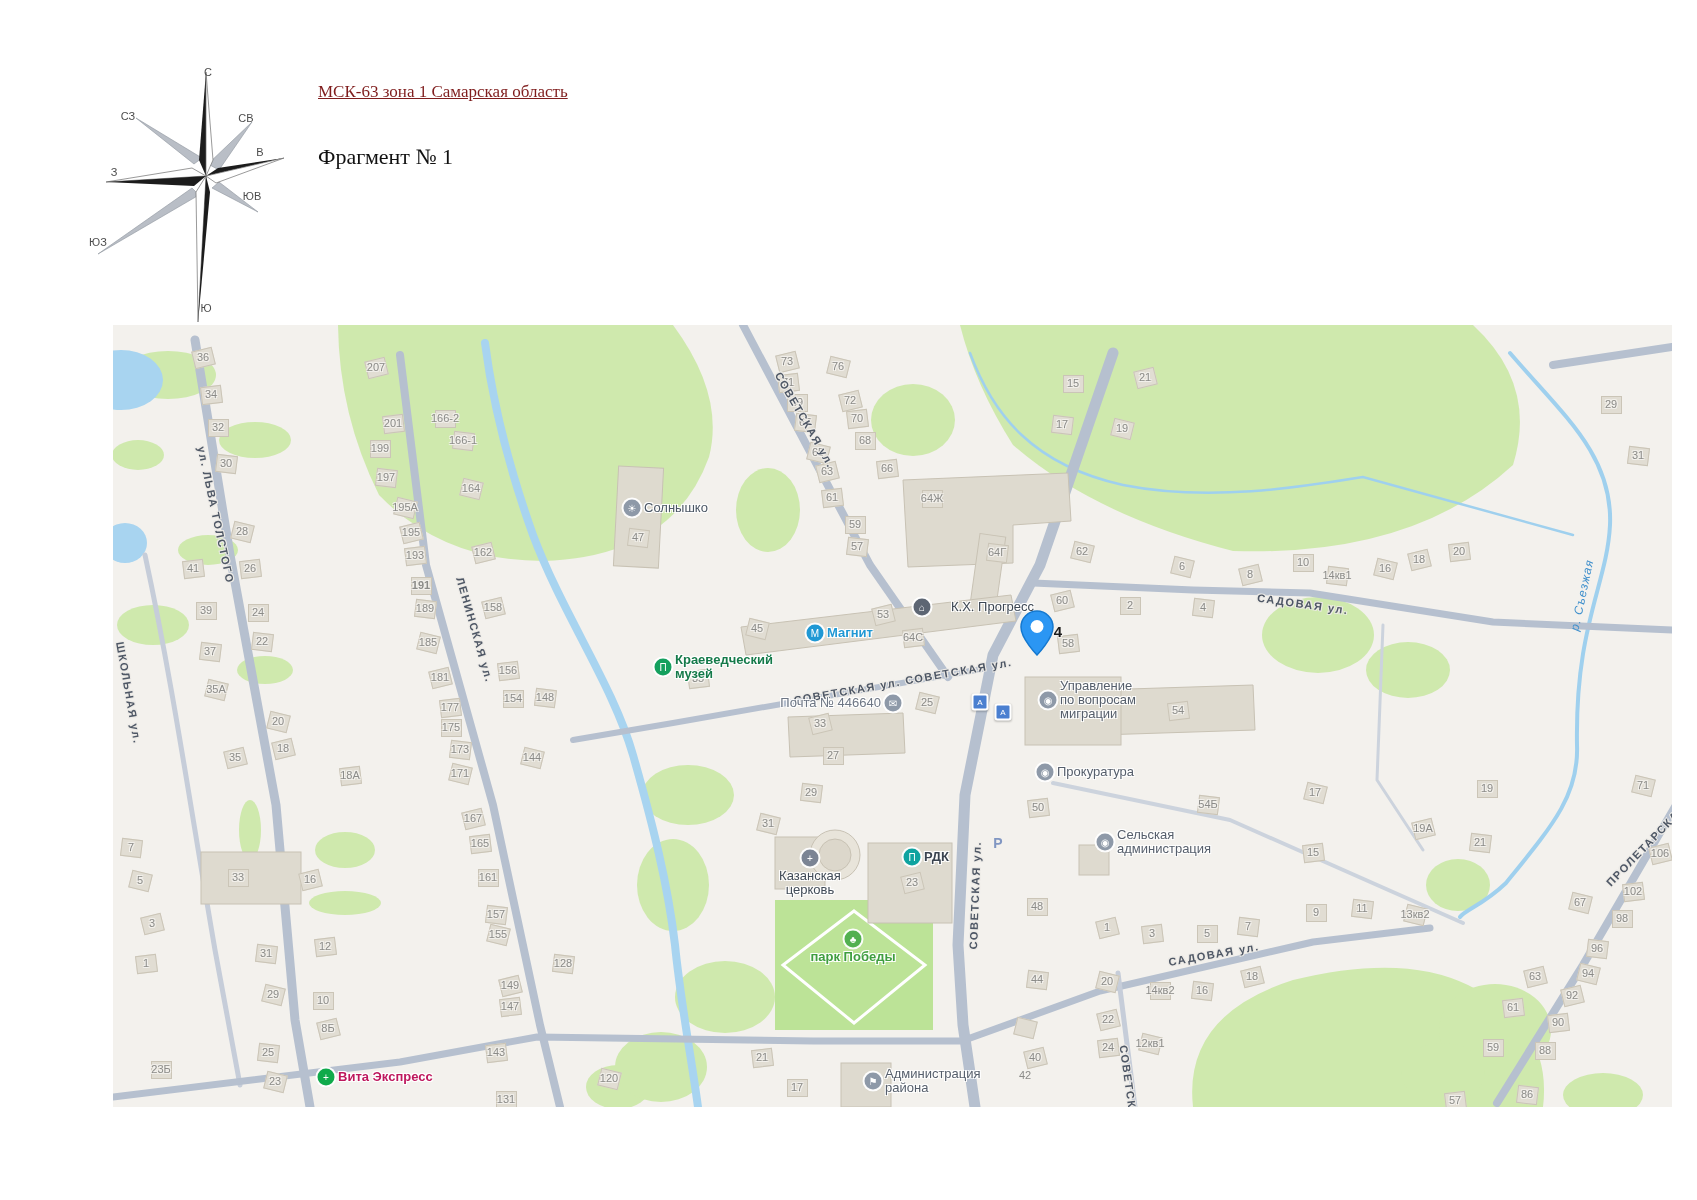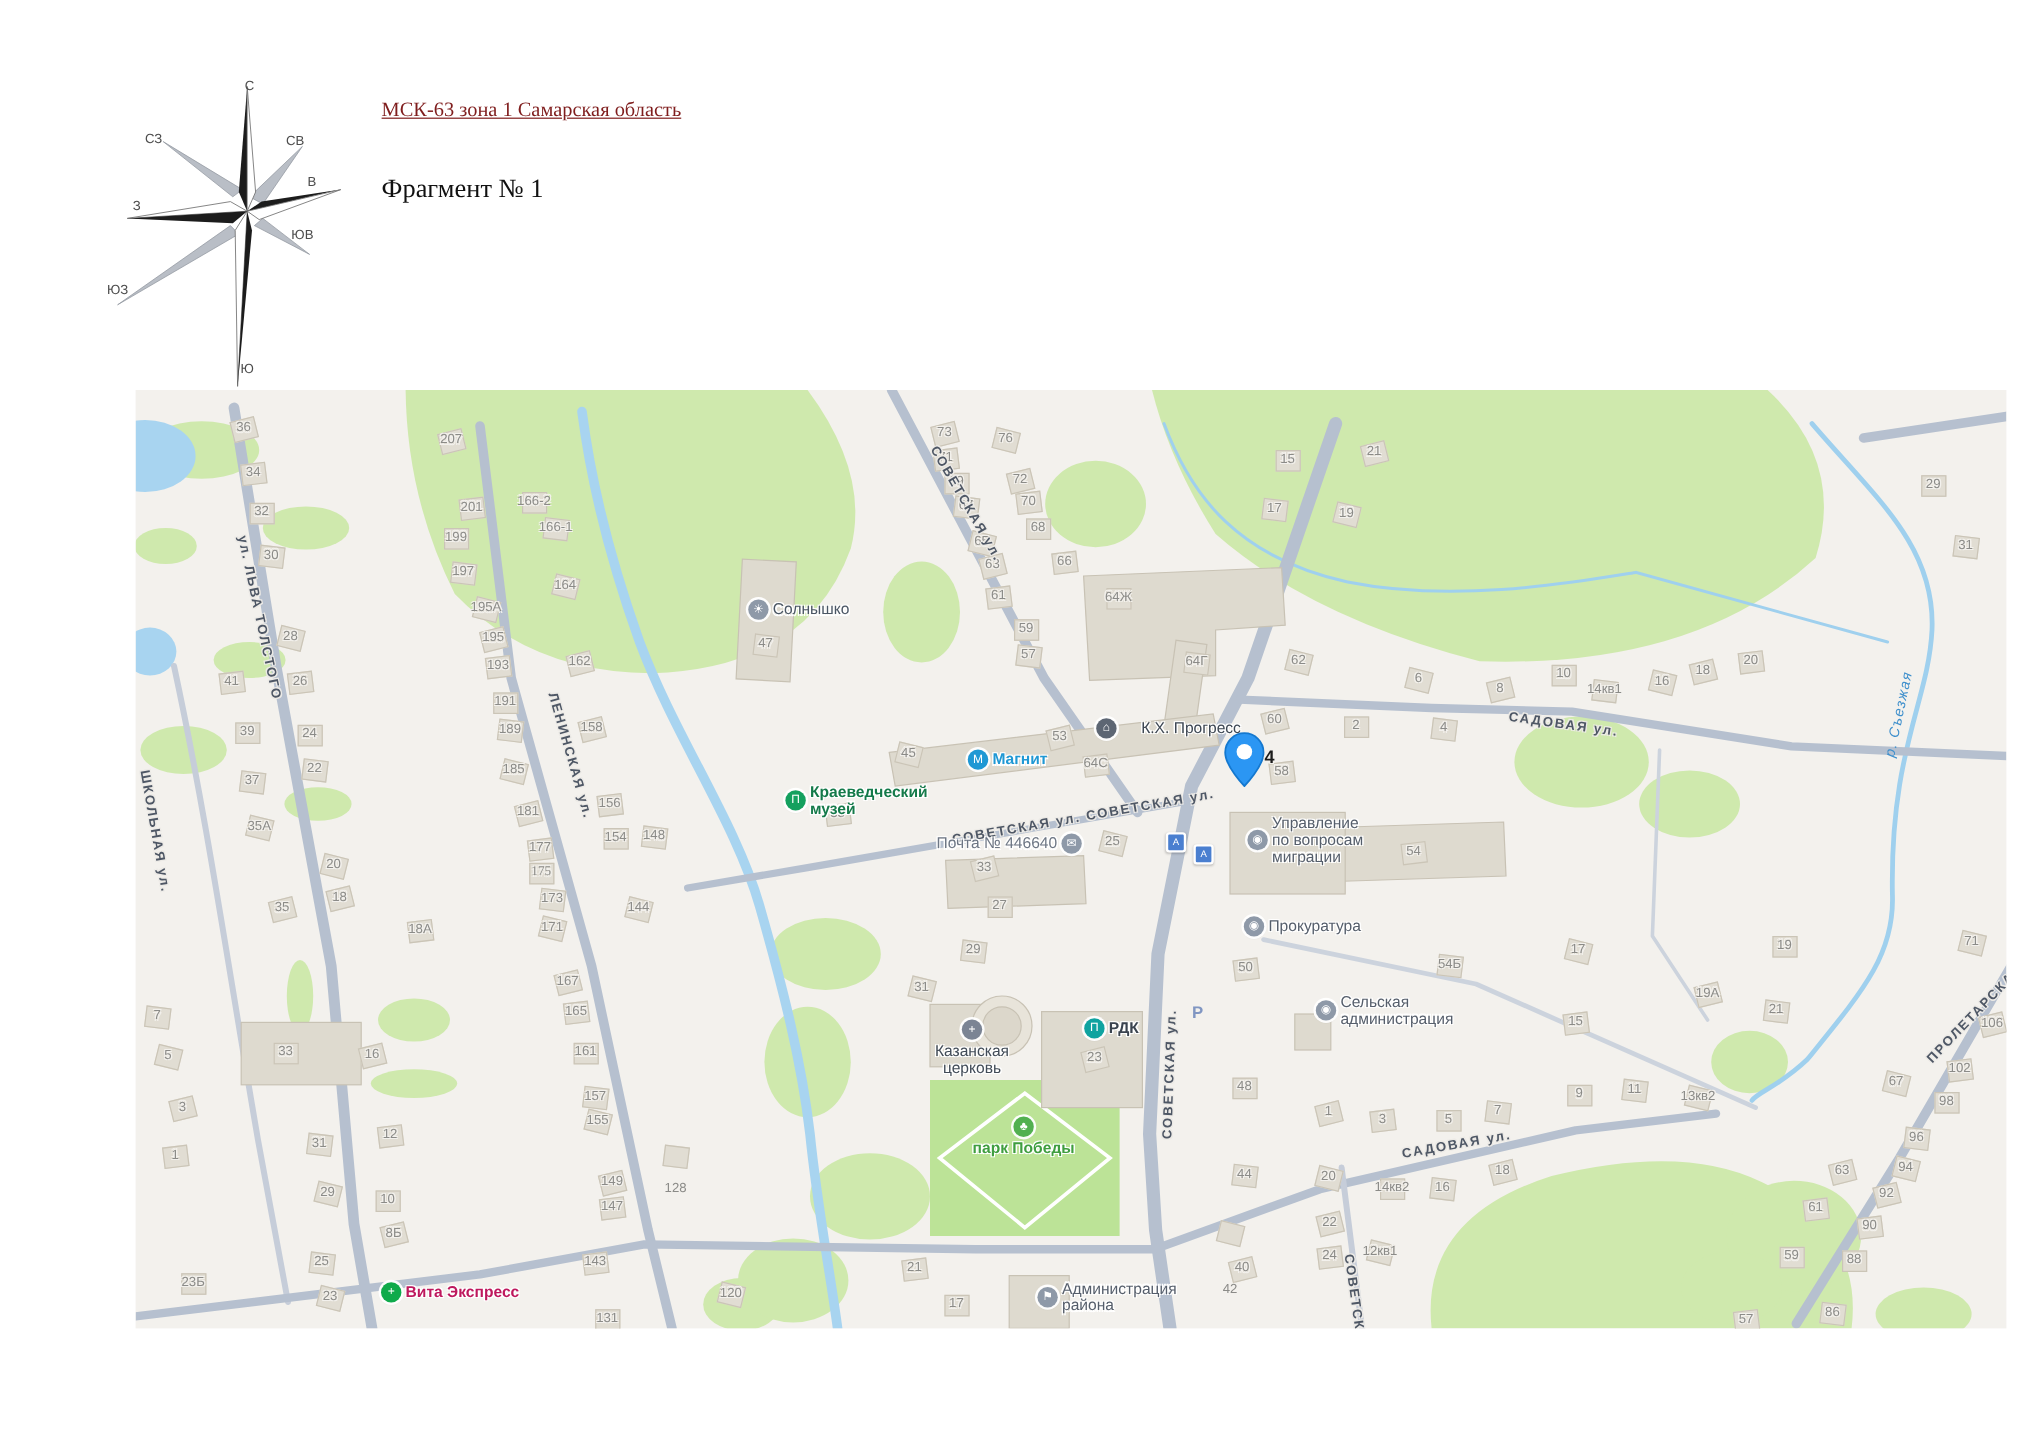--- a/index.html
+++ b/index.html
@@ -207,31 +207,31 @@
       <div class="hn" style="left: 145px; top: 287px;">24</div>
       <div class="bldg" style="left: 139px; top: 308px; transform: rotate(7deg);"></div>
       <div class="hn" style="left: 149px; top: 316px;">22</div>
       <div class="bldg" style="left: 155px; top: 388px; transform: rotate(14deg);"></div>
       <div class="hn" style="left: 165px; top: 396px;">20</div>
       <div class="bldg" style="left: 160px; top: 415px; transform: rotate(-14deg);"></div>
       <div class="hn" style="left: 170px; top: 423px;">18</div>
       <div class="bldg" style="left: 227px; top: 442px; transform: rotate(-7deg);"></div>
       <div class="hn" style="left: 237px; top: 450px;">18А</div>
       <div class="bldg" style="left: 298px; top: 252px; transform: rotate(0deg);"></div>
-      <div class="hn" style="left: 308px; top: 260px;">191</div>
+      <div class="hn" style="left: 308px; top: 260px; font-weight: bold;">191</div>
       <div class="bldg" style="left: 302px; top: 275px; transform: rotate(7deg);"></div>
       <div class="hn" style="left: 312px; top: 283px;">189</div>
       <div class="bldg" style="left: 305px; top: 309px; transform: rotate(14deg);"></div>
       <div class="hn" style="left: 315px; top: 317px;">185</div>
       <div class="bldg" style="left: 317px; top: 344px; transform: rotate(-14deg);"></div>
       <div class="hn" style="left: 327px; top: 352px;">181</div>
       <div class="bldg" style="left: 327px; top: 374px; transform: rotate(-7deg);"></div>
       <div class="hn" style="left: 337px; top: 382px;">177</div>
       <div class="bldg" style="left: 328px; top: 394px; transform: rotate(0deg);"></div>
-      <div class="hn" style="left: 338px; top: 402px; font-family: Liberation Serif, serif;">175</div>
+      <div class="hn" style="left: 338px; top: 402px;">175</div>
       <div class="bldg" style="left: 337px; top: 416px; transform: rotate(7deg);"></div>
       <div class="hn" style="left: 347px; top: 424px;">173</div>
       <div class="bldg" style="left: 337px; top: 440px; transform: rotate(14deg);"></div>
       <div class="hn" style="left: 347px; top: 448px;">171</div>
       <div class="bldg" style="left: 370px; top: 274px; transform: rotate(-14deg);"></div>
       <div class="hn" style="left: 380px; top: 282px;">158</div>
       <div class="bldg" style="left: 385px; top: 337px; transform: rotate(-7deg);"></div>
       <div class="hn" style="left: 395px; top: 345px;">156</div>
       <div class="bldg" style="left: 390px; top: 365px; transform: rotate(0deg);"></div>
       <div class="hn" style="left: 400px; top: 373px;">154</div>
@@ -279,21 +279,21 @@
       <div class="hn" style="left: 155px; top: 727px;">25</div>
       <div class="bldg" style="left: 152px; top: 748px; transform: rotate(14deg);"></div>
       <div class="hn" style="left: 162px; top: 756px;">23</div>
       <div class="bldg" style="left: 205px; top: 695px; transform: rotate(-14deg);"></div>
       <div class="hn" style="left: 215px; top: 703px;">8Б</div>
       <div class="bldg" style="left: 373px; top: 719px; transform: rotate(-7deg);"></div>
       <div class="hn" style="left: 383px; top: 727px;">143</div>
       <div class="bldg" style="left: 383px; top: 766px; transform: rotate(0deg);"></div>
       <div class="hn" style="left: 393px; top: 774px;">131</div>
       <div class="bldg" style="left: 440px; top: 630px; transform: rotate(7deg);"></div>
-      <div class="hn" style="left: 450px; top: 638px; margin-top: 28px;">128</div>
+      <div class="hn" style="left: 450px; top: 638px;">128</div>
       <div class="bldg" style="left: 486px; top: 745px; transform: rotate(14deg);"></div>
       <div class="hn" style="left: 496px; top: 753px;">120</div>
       <div class="bldg" style="left: 664px; top: 28px; transform: rotate(-14deg);"></div>
       <div class="hn" style="left: 674px; top: 36px;">73</div>
       <div class="bldg" style="left: 665px; top: 49px; transform: rotate(-7deg);"></div>
       <div class="hn" style="left: 675px; top: 57px;">71</div>
       <div class="bldg" style="left: 674px; top: 69px; transform: rotate(0deg);"></div>
       <div class="hn" style="left: 684px; top: 77px;">69</div>
       <div class="bldg" style="left: 682px; top: 89px; transform: rotate(7deg);"></div>
       <div class="hn" style="left: 692px; top: 97px;">67</div>

